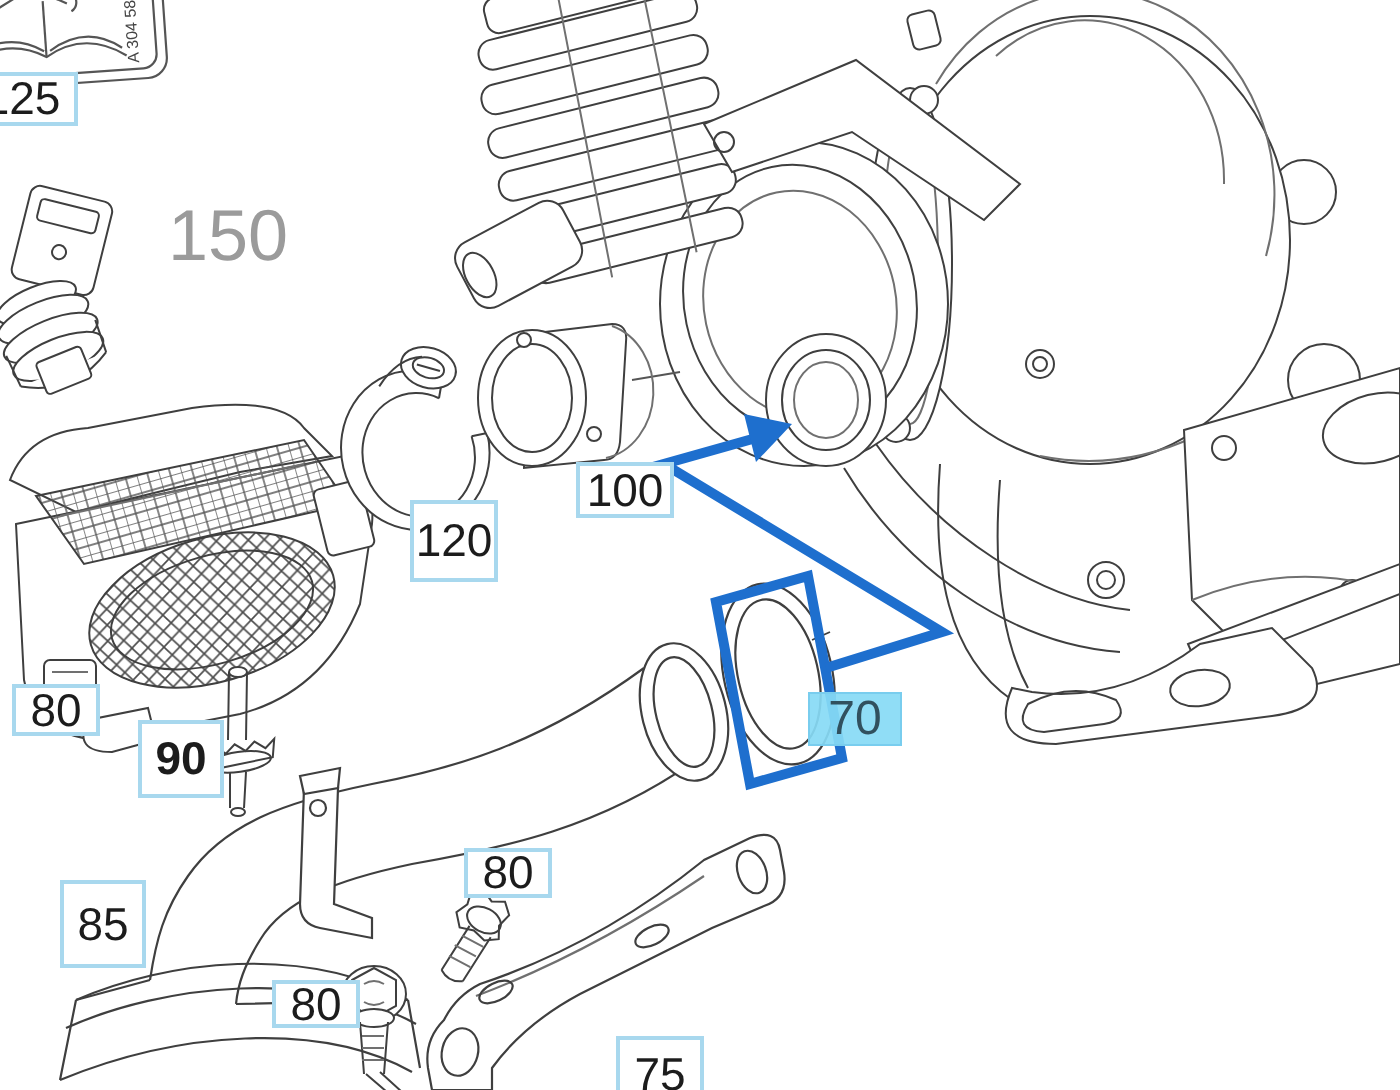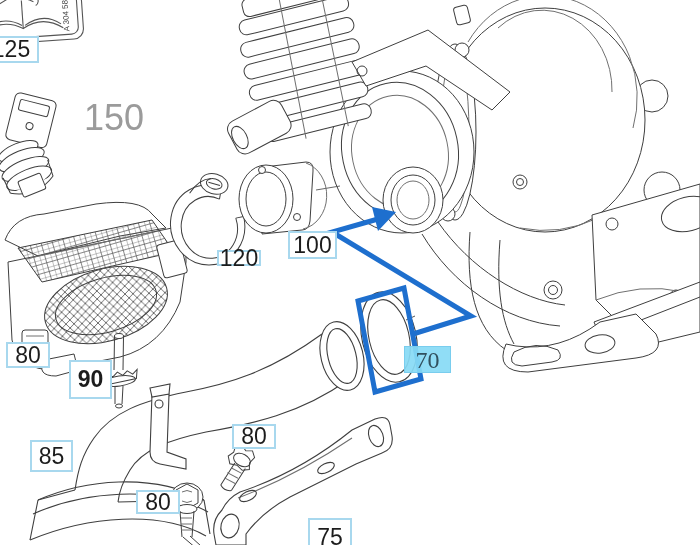--- a/index.html
+++ b/index.html
@@ -242,31 +242,31 @@
     <polygon points="358,301 404,288 421,379 375,392"></polygon>
     <polyline points="413,334 471,316 332,232 378,219"></polyline>
     <polygon points="396,212 378,231 372,207" fill="#1e6fce" stroke="none"></polygon>
   </g>
 </svg>
 
 <div class="lbl" style="left:-17px;top:36px;width:56px;height:27px;">125</div>
 
 <div class="plain-lbl" style="left:84px;top:100px;">150</div>
 
-<div class="lbl" style="left:217px;top:250px;width:44px;height:16px;">120</div>
+<div class="lbl" style="left:205px;top:250px;width:44px;height:41px;">120</div>
 
 <div class="lbl" style="left:288px;top:231px;width:49px;height:28px;text-align:center;">100</div>
 
 <div class="lbl" style="left:6px;top:342px;width:44px;height:26px;">80</div>
 
 <div class="lbl" style="left:69px;top:360px;width:43px;height:39px;font-weight:bold;">90</div>
 
-<div class="lbl" style="left:30px;top:440px;width:43px;height:32px;">85</div>
+<div class="lbl" style="left:30px;top:440px;width:43px;height:44px;">85</div>
 
 <div class="lbl" style="left:136px;top:490px;width:44px;height:24px;">80</div>
 
 <div class="lbl" style="left:232px;top:424px;width:44px;height:25px;">80</div>
 
 <div class="lbl" style="left:308px;top:518px;width:44px;height:39px;">75</div>
 
-<div class="lbl hl" style="left:404px;top:346px;width:47px;height:27px;font-size:24px;font-family:Liberation Serif, serif;">70</div>
+<div class="lbl hl" style="left:404px;top:346px;width:47px;height:27px;font-size:24px;">70</div>
 
 </div>
 
 </body></html>

